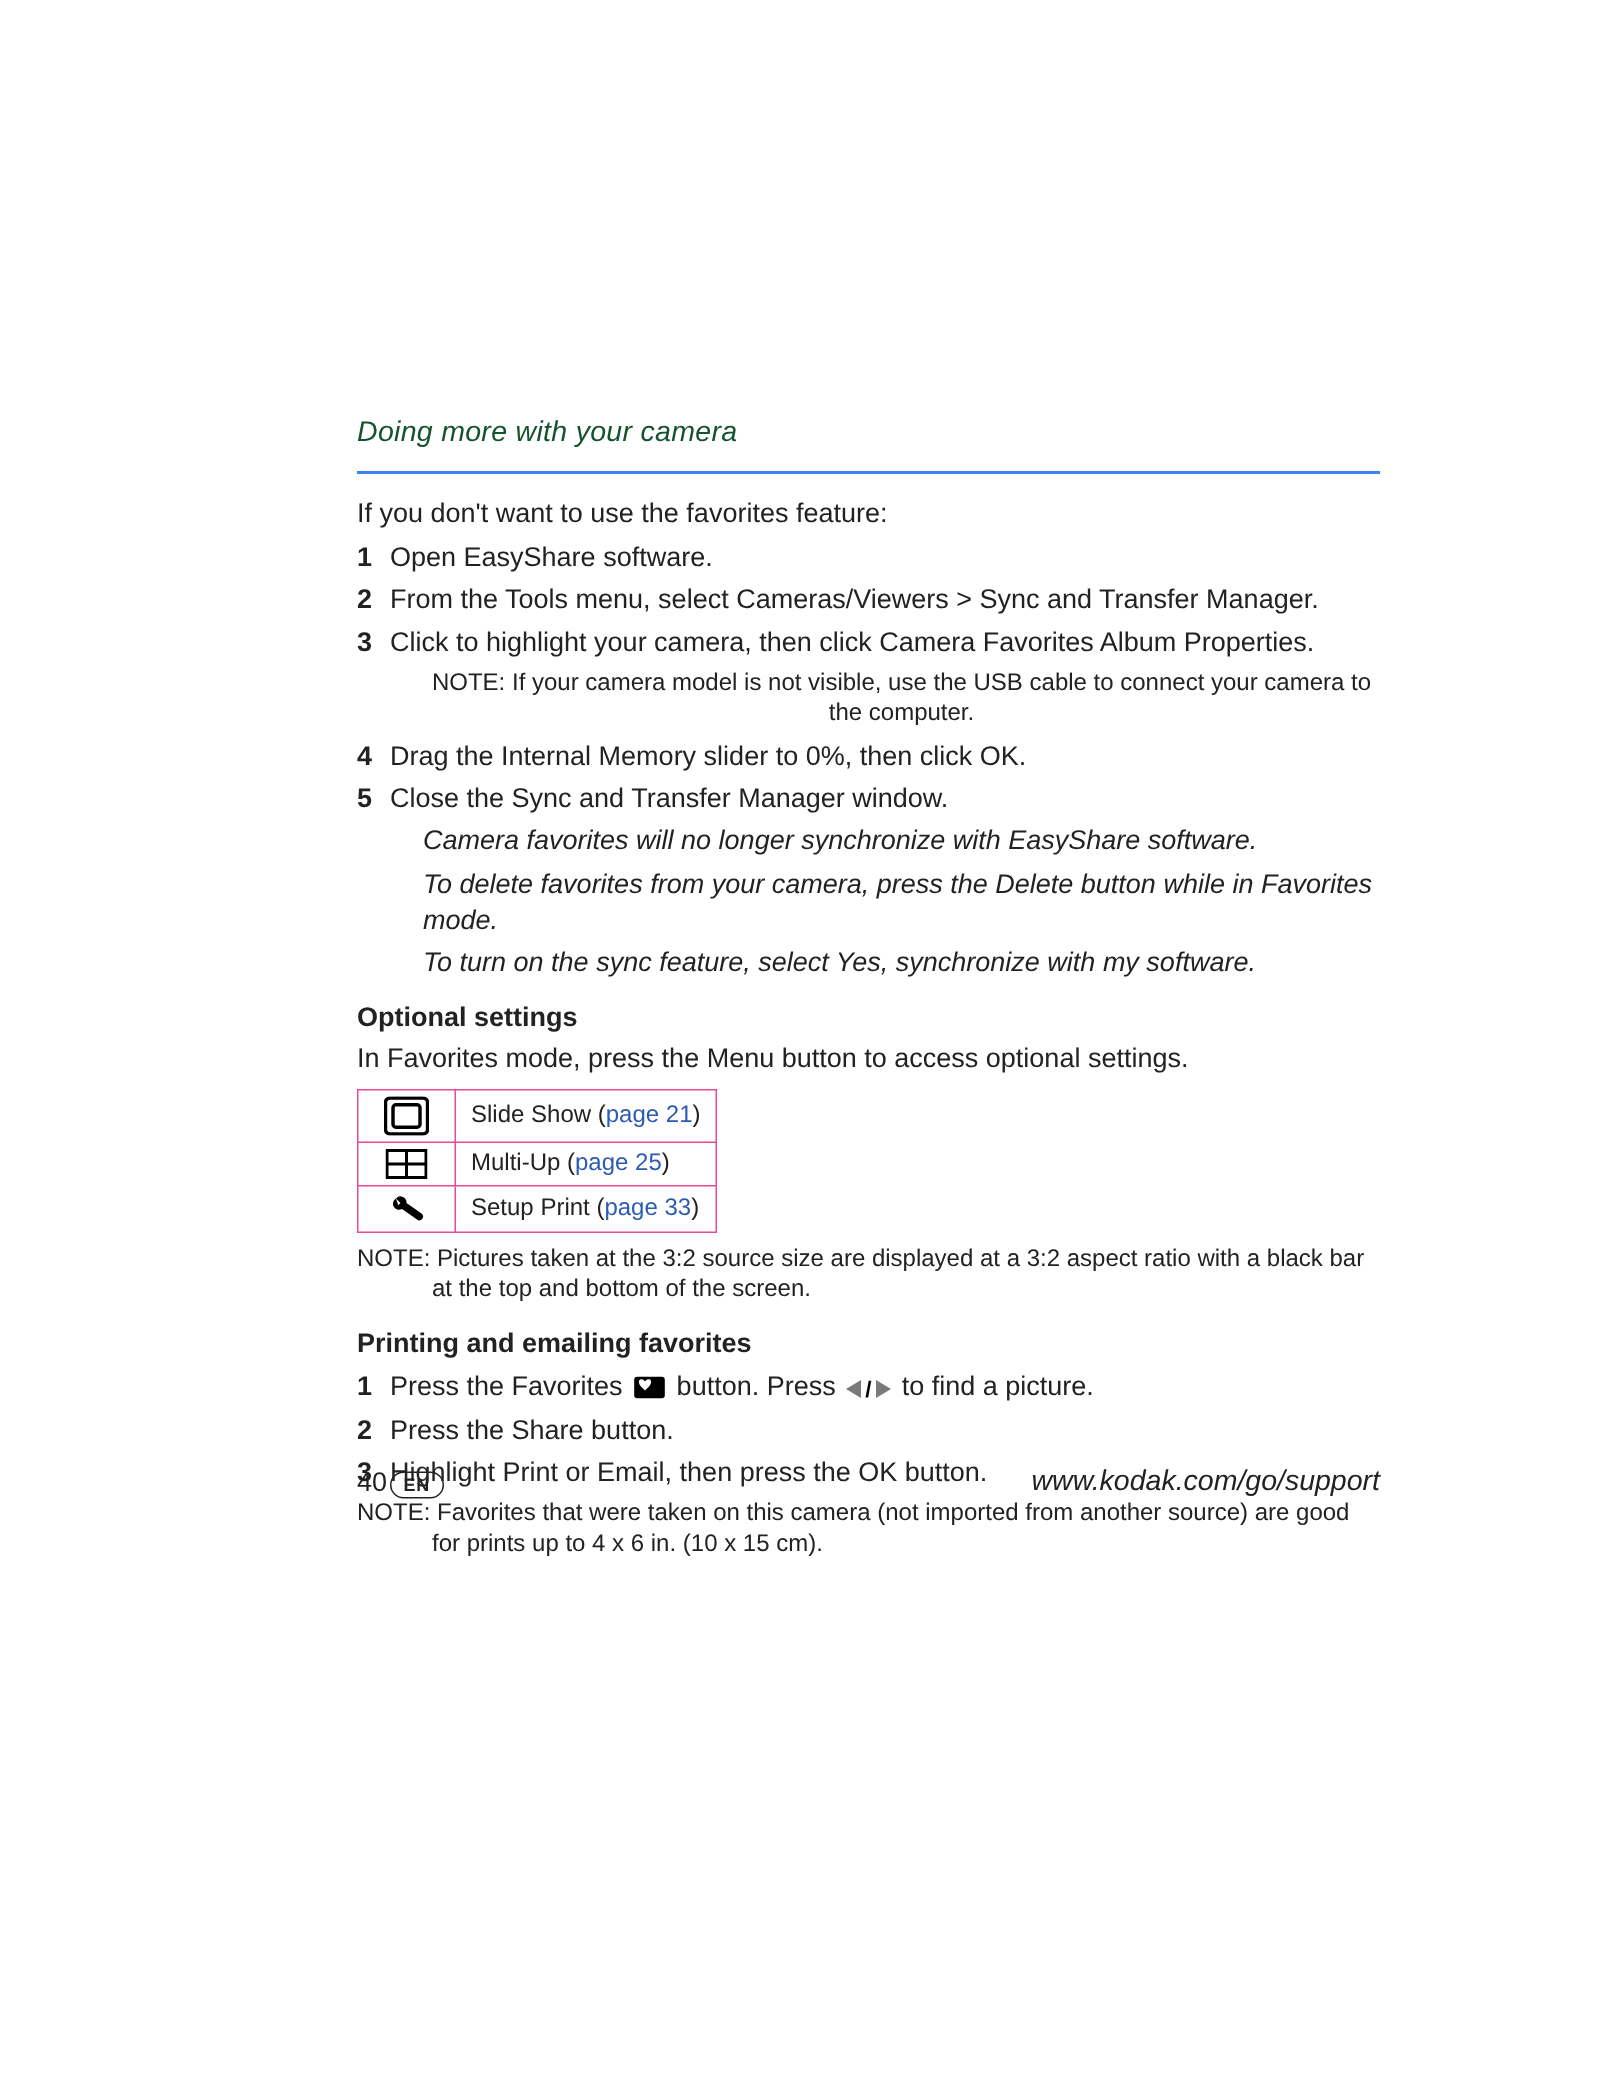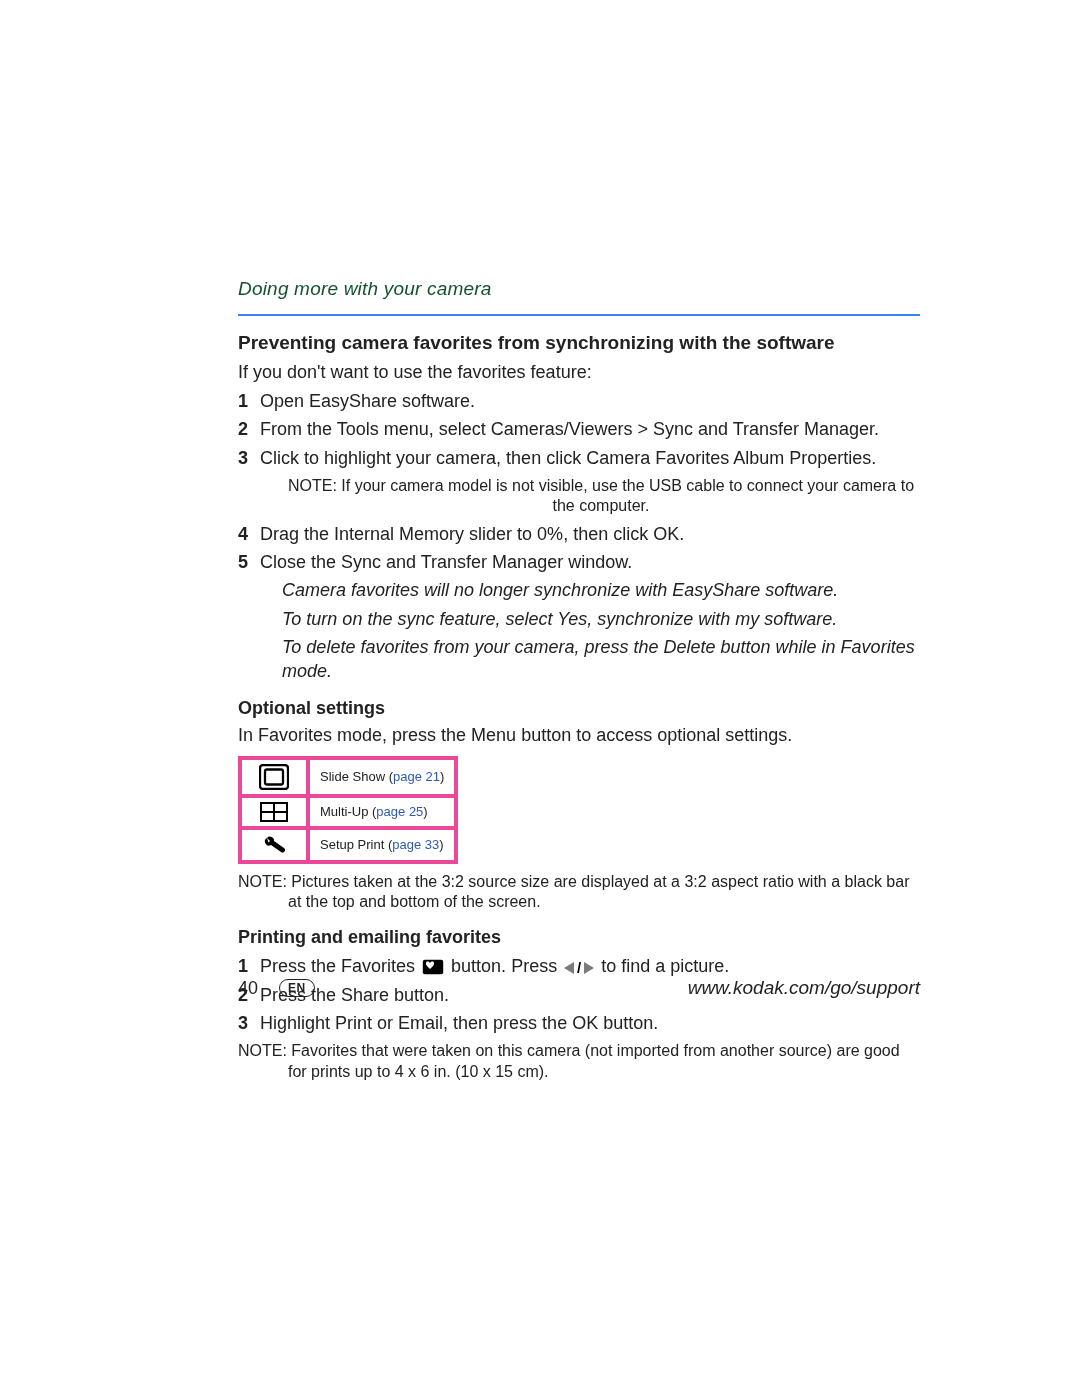--- a/index.html
+++ b/index.html
@@ -84,23 +84,23 @@
   }
   .plain {
     font-size: 18px;
     margin: 0 0 10px 0;
   }
   table.options {
     border-collapse: collapse;
     margin: 4px 0 8px 0;
   }
   table.options td {
-    border: 4px solid #ec4899;
+    border: 1px solid #ec4899;
     padding: 5px 10px;
-    font-size: 13px;
+    font-size: 16px;
     vertical-align: middle;
   }
   table.options td.icon-cell {
     width: 52px;
     text-align: center;
     padding: 4px 6px;
   }
   .link { color: #2d5ab3; }
   .icon svg { display: block; margin: 0 auto; }
   .inline-icon svg { display: inline-block; vertical-align: -3px; }
@@ -110,22 +110,22 @@
     left: 238px;
     right: 160px;
     bottom: 398px;
     display: flex;
     align-items: center;
     justify-content: space-between;
     font-size: 18px;
   }
   .footer-left {
     display: flex;
-    align-items: center;
-    gap: 21px;
+    align-items: flex-end;
+    gap: 2px;
   }
   .lang-pill {
     border: 1.5px solid #222;
     border-radius: 999px;
     font-size: 12px;
     font-weight: 700;
     padding: 1px 8px;
     letter-spacing: 0.5px;
   }
   .footer-url {
@@ -135,39 +135,38 @@
     text-align: right;
   }
 </style>
 </head>
 <body>
 
 <div class="page">
 
   <div class="running-head">Doing more with your camera</div>
 
-  <h2 class="section">Preventing camera favorites from synchronizing with the software</h2>
   <p class="intro">If you don't want to use the favorites feature:</p>
 
   <ol class="steps">
     <li>Open EasyShare software.</li>
     <li>From the Tools menu, select Cameras/Viewers &gt; Sync and Transfer Manager.</li>
     <li>
       <span>Click to highlight your camera, then click Camera Favorites Album Properties.</span>
       <div class="note">
         <span>NOTE:</span>
         <span>If your camera model is not visible, use the USB cable to connect your camera to the computer.</span>
       </div>
     </li>
     <li>Drag the Internal Memory slider to 0%, then click OK.</li>
     <li>
       <span>Close the Sync and Transfer Manager window.</span>
       <div class="result-italic">Camera favorites will no longer synchronize with EasyShare software.</div>
+      <div class="result-italic">To delete favorites from your camera, press the Delete button while in Favorites mode.</div>
       <div class="result-italic">To turn on the sync feature, select Yes, synchronize with my software.</div>
-      <div class="result-italic">To delete favorites from your camera, press the Delete button while in Favorites mode.</div>
     </li>
   </ol>
 
   <h3 class="sub">Optional settings</h3>
   <p class="plain">In Favorites mode, press the Menu button to access optional settings.</p>
 
   <table class="options">
     <tbody>
         <tr>
       <td class="icon-cell">

